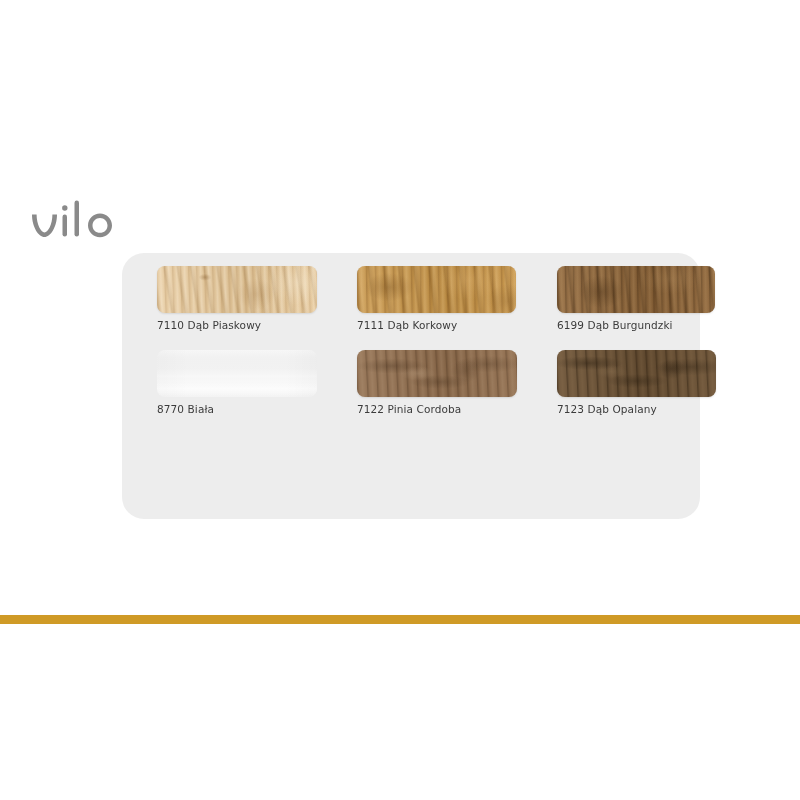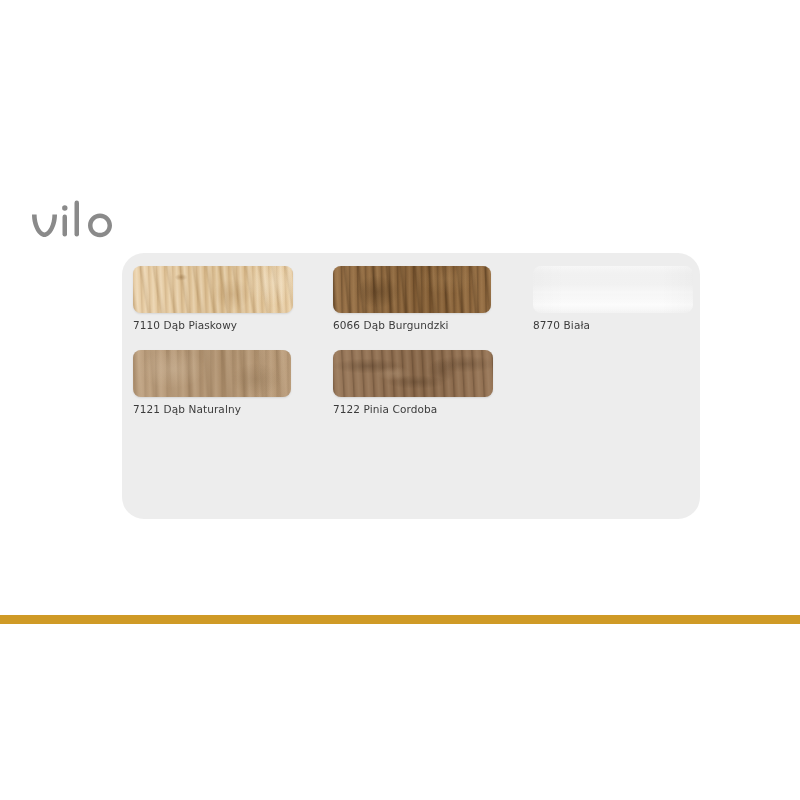--- a/index.html
+++ b/index.html
@@ -44,20 +44,21 @@
   #swatch-grid {
     display: grid;
     grid-template-columns: 200px 200px 167px;
     grid-template-rows: 84px 93px 80px;
     column-gap: 0px;
     row-gap: 0px;
   }
 
   .swatch-cell {
     position: relative;
+    margin-left: 24px;
   }
   .swatch-cell.is-empty { visibility: hidden; }
 
   .swatch-chip {
     width: 160px;
     height: 47px;
     border-radius: 8px;
     position: relative;
     overflow: hidden;
     box-shadow: 0 1px 2px rgba(0,0,0,0.10);
@@ -347,56 +348,64 @@
 
     <div class="swatch-cell col-1">
       <div class="swatch-chip wood-7110">
         <div class="grain"></div>
         <div class="grain2"></div>
         <div class="grain3"></div>
       </div>
       <div class="swatch-label">7110 Dąb Piaskowy</div>
     </div>
 
+    <div class="swatch-cell col-2">
+      <div class="swatch-chip wood-7111">
+        <div class="grain"></div>
+        <div class="grain2"></div>
+        <div class="grain3"></div>
+      </div>
+      <div class="swatch-label">7111 Dąb Korkowy</div>
+    </div>
 
     <div class="swatch-cell col-3">
       <div class="swatch-chip wood-7112">
         <div class="grain"></div>
         <div class="grain2"></div>
         <div class="grain3"></div>
       </div>
-      <div class="swatch-label">6066 Dąb Burgundzki</div>
+      <div class="swatch-label">6199 Dąb Burgundzki</div>
     </div>
 
     <div class="swatch-cell col-1">
       <div class="swatch-chip wood-7113">
         <div class="grain"></div>
         <div class="grain2"></div>
       </div>
       <div class="swatch-label">8770 Biała</div>
     </div>
 
 
-    <div class="swatch-cell col-3">
-      <div class="swatch-chip wood-7121">
-        <div class="grain"></div>
-        <div class="grain2"></div>
-        <div class="grain3"></div>
-      </div>
-      <div class="swatch-label">7121 Dąb Naturalny</div>
-    </div>
 
     <div class="swatch-cell col-1">
       <div class="swatch-chip wood-7122">
         <div class="grain"></div>
         <div class="grain2"></div>
         <div class="grain3"></div>
       </div>
       <div class="swatch-label">7122 Pinia Cordoba</div>
     </div>
 
+    <div class="swatch-cell col-2">
+      <div class="swatch-chip wood-7123">
+        <div class="grain"></div>
+        <div class="grain2"></div>
+        <div class="grain3"></div>
+      </div>
+      <div class="swatch-label">7123 Dąb Opalany</div>
+    </div>
 
     <div class="swatch-cell col-3 is-empty"></div>
 
   </div>
 </div>
 
 <div id="accent-bar"></div>
 
 </body></html>

